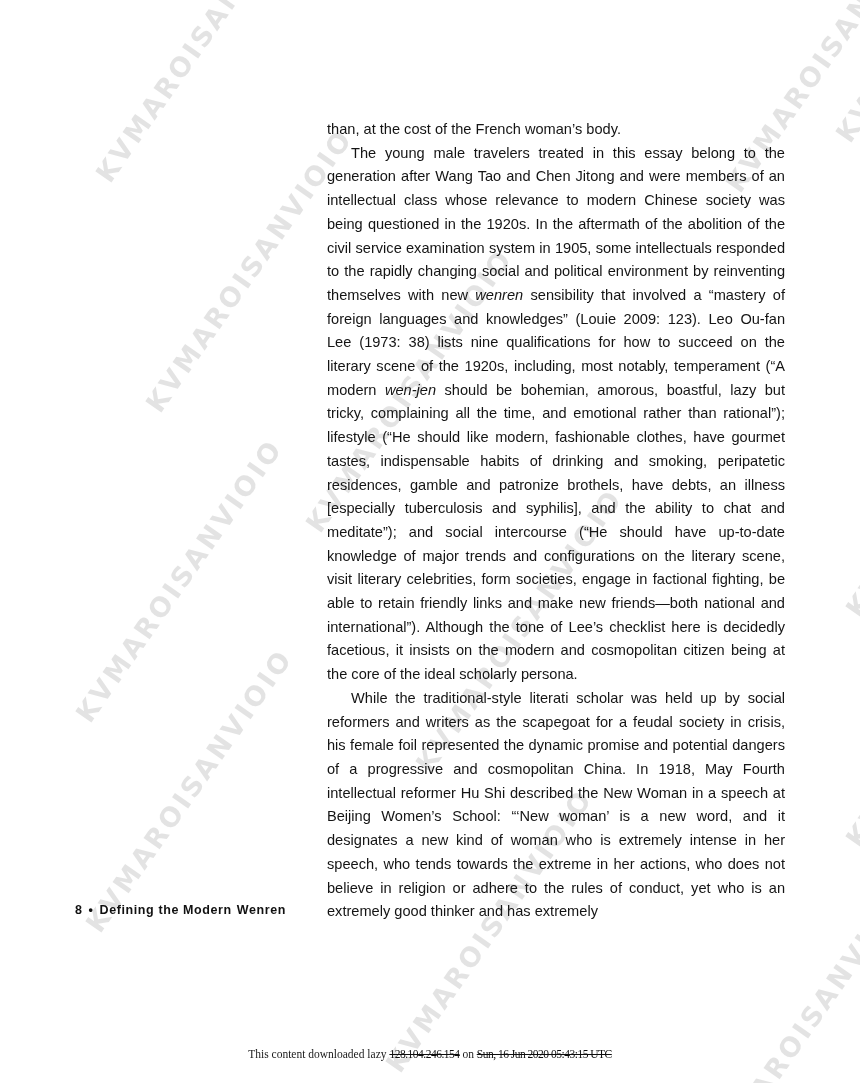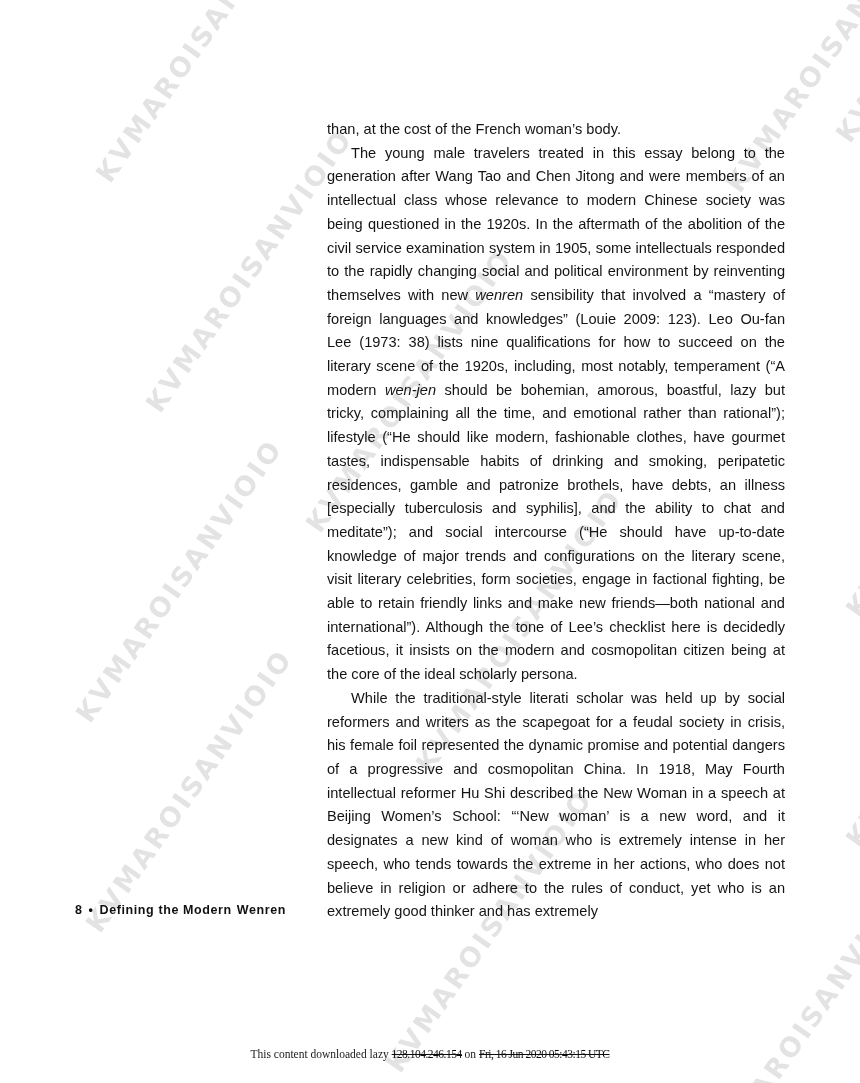--- a/index.html
+++ b/index.html
@@ -119,17 +119,17 @@
     <p class="para indent">The young male travelers treated in this essay belong to the generation after Wang Tao and Chen Jitong and were members of an intellectual class whose relevance to modern Chinese society was being questioned in the 1920s. In the aftermath of the abolition of the civil service examination system in 1905, some intellectuals responded to the rapidly changing social and political environment by reinventing themselves with new <em>wenren</em> sensibility that involved a “mastery of foreign languages and knowledges” (Louie 2009: 123). Leo Ou-fan Lee (1973: 38) lists nine qualifications for how to succeed on the literary scene of the 1920s, including, most notably, temperament (“A modern <em>wen-jen</em> should be bohemian, amorous, boastful, lazy but tricky, complaining all the time, and emotional rather than rational”); lifestyle (“He should like modern, fashionable clothes, have gourmet tastes, indispensable habits of drinking and smoking, peripatetic residences, gamble and patronize brothels, have debts, an illness [especially tuberculosis and syphilis], and the ability to chat and meditate”); and social intercourse (“He should have up-to-date knowledge of major trends and configurations on the literary scene, visit literary celebrities, form societies, engage in factional fighting, be able to retain friendly links and make new friends—both national and international”). Although the tone of Lee’s checklist here is decidedly facetious, it insists on the modern and cosmopolitan citizen being at the core of the ideal scholarly persona.</p>
     <p class="para indent">While the traditional-style literati scholar was held up by social reformers and writers as the scapegoat for a feudal society in crisis, his female foil represented the dynamic promise and potential dangers of a progressive and cosmopolitan China. In 1918, May Fourth intellectual reformer Hu Shi described the New Woman in a speech at Beijing Women’s School: “‘New woman’ is a new word, and it designates a new kind of woman who is extremely intense in her speech, who tends towards the extreme in her actions, who does not believe in religion or adhere to the rules of conduct, yet who is an extremely good thinker and has extremely</p>
   </main>
 
   <div class="running-footer">
     <span class="pg">8</span><span class="bullet">•</span><span class="ftitle-italic">Defining the Modern</span><span class="ftitle">Wenren</span>
   </div>
 
   <div class="jstor-footer">
     <div class="jline">
-      <span>This content downloaded lazy </span><span class="redacted">128.104.246.154</span><span> on </span><span class="redacted">Fri, 16 Jun 2020 05:43:15 UTC</span>
+      <span>This content downloaded lazy </span><span class="redacted">128.104.246.154</span><span> on </span><span class="redacted">Sun, 16 Jun 2020 05:43:15 UTC</span>
     </div>
   </div>
 
 </div>
 
 </body></html>

